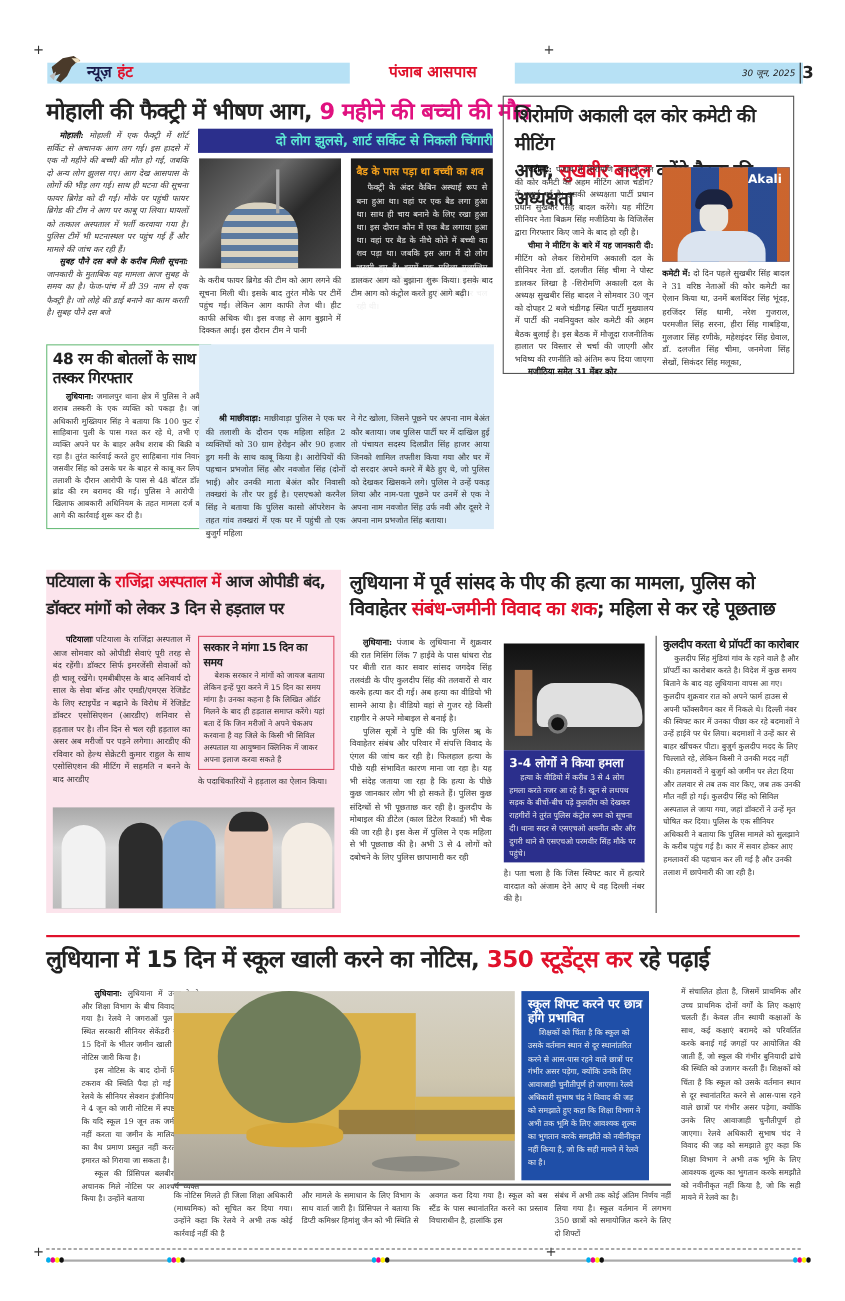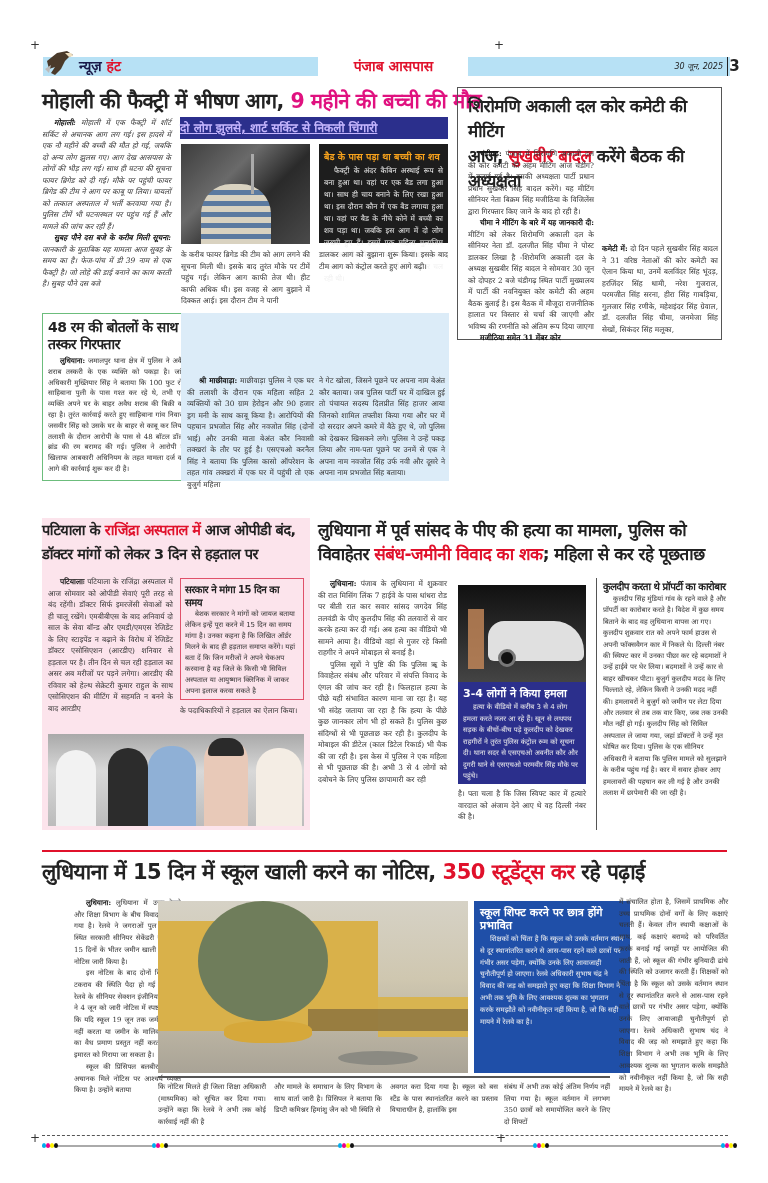--- a/index.html
+++ b/index.html
@@ -18,21 +18,21 @@
   .mh-page { position: absolute; right: 0; top: 0; width: 14px; border-left: 1px solid #222; text-align: center; font-family: "DejaVu Sans", sans-serif; font-weight: bold; font-size: 15px; line-height: 19px; }
 
   .hl { font-family: "DejaVu Sans", sans-serif; font-weight: bold; color: #222; letter-spacing: -0.5px; }
   .red { color: #e0112b; }
   .magenta { color: #e0117f; }
   .body-text { font-size: 7.4px; line-height: 11.5px; text-align: justify; color: #333; }
   .body-text p { text-indent: 12px; }
   .body-text b { color: #111; }
   .col { position: absolute; }
 
-  .banner-blue { background: #2b2f8c; color: #c4b5fd; font-family: "DejaVu Sans", sans-serif; font-weight: bold; text-align: left; text-decoration: underline; }
+  .banner-blue { background: #2b2f8c; color: #5eead4; font-family: "DejaVu Sans", sans-serif; font-weight: bold; text-align: right; }
   .box-dark { background: #1d1d1d; color: #fff; }
   .box-dark .t { color: #f7a21c; font-family: "DejaVu Sans", sans-serif; font-weight: bold; }
   .box-dark .b { font-size: 7.4px; line-height: 12px; font-family: "DejaVu Sans", sans-serif; color: #f0f0f0; text-align: justify; }
 
   .photo { position: absolute; overflow: hidden; }
   .cmyk { position: absolute; top: 1143px; height: 6px; display: flex; gap: 0; }
   .cmyk span { width: 4px; height: 5px; border-radius: 50%; display: inline-block; }
 </style>
 </head>
 <body>
@@ -90,20 +90,27 @@
     <span>शिरोमणि अकाली दल कोर कमेटी की मीटिंग</span><br>
     <span>आज,</span>
     <span class="red">सुखबीर बादल</span>
     <span>करेंगे बैठक की अध्यक्षता</span>
   </h1>
   <div class="col body-text" style="left:10px;top:60px;width:126px;">
     <p><b>चंडीगढ़:</b> <span>पंजाब में शिरोमणि अकाली दल की कोर कमेटी की अहम मीटिंग आज चंडीग? में बुलाई गई है। इसकी अध्यक्षता पार्टी प्रधान प्रधान सुखबीर सिंह बादल करेंगे। यह मीटिंग सीनियर नेता बिक्रम सिंह मजीठिया के विजिलेंस द्वारा गिरफ्तार किए जाने के बाद हो रही है।</span></p>
     <p><b>चीमा ने मीटिंग के बारे में यह जानकारी दी:</b> <span>मीटिंग को लेकर शिरोमणि अकाली दल के सीनियर नेता डॉ. दलजीत सिंह चीमा ने पोस्ट डालकर लिखा है -शिरोमणि अकाली दल के अध्यक्ष सुखबीर सिंह बादल ने सोमवार 30 जून को दोपहर 2 बजे चंडीगढ़ स्थित पार्टी मुख्यालय में पार्टी की नवनियुक्त कोर कमेटी की अहम बैठक बुलाई है। इस बैठक में मौजूदा राजनीतिक हालात पर विस्तार से चर्चा की जाएगी और भविष्य की रणनीति को अंतिम रूप दिया जाएगा</span></p>
     <p><b>मजीठिया समेत 31 मेंबर कोर</b></p>
   </div>
+  <div class="photo" style="left:144px;top:64px;width:116px;height:86px;background:#2a4a8a;">
+    <div style="position:absolute;left:0;top:0;width:116px;height:86px;background:repeating-linear-gradient(90deg,#e86a1e 0 26px,#2b4c94 26px 52px);opacity:0.85;"></div>
+    <div style="position:absolute;left:78px;top:4px;color:#fff;font-family:'DejaVu Sans',sans-serif;font-weight:bold;font-size:11px;">Akali</div>
+    <div style="position:absolute;left:30px;top:20px;width:34px;height:18px;border-radius:17px 17px 4px 4px;background:#1b2340;"></div>
+    <div style="position:absolute;left:34px;top:34px;width:26px;height:26px;border-radius:8px 8px 14px 14px;background:#e9e6e0;"></div>
+    <div style="position:absolute;left:14px;top:58px;width:80px;height:30px;border-radius:20px 20px 0 0;background:#dbe4f0;"></div>
+  </div>
   <div class="col body-text" style="left:144px;top:155px;width:116px;">
     <p style="text-indent:0"><b>कमेटी में:</b> <span>दो दिन पहले सुखबीर सिंह बादल ने 31 वरिष्ठ नेताओं की कोर कमेटी का ऐलान किया था, उनमें बलविंदर सिंह भूंदड़, हरजिंदर सिंह धामी, नरेश गुजराल, परमजीत सिंह सरना, हीरा सिंह गाबड़िया, गुलजार सिंह रणीके, महेशइंदर सिंह ग्रेवाल, डॉ. दलजीत सिंह चीमा, जनमेजा सिंह सेखों, सिकंदर सिंह मलूका,</span></p>
   </div>
 </article>
 
 <article class="abs" style="left:42px;top:313px;width:150px;height:168px;border:1.5px solid #6cbd7c;padding:5px 5px;">
   <h2 class="hl" style="font-size:14px;line-height:17px;">48 रम की बोतलों के साथ तस्कर गिरफ्तार</h2>
   <div class="body-text" style="margin-top:3px;font-size:7px;line-height:10.8px;">
     <p><b>लुधियाना:</b> <span>जमालपुर थाना क्षेत्र में पुलिस ने अवैध शराब तस्करी के एक व्यक्ति को पकड़ा है। जांच अधिकारी मुख्तियार सिंह ने बताया कि 100 फुट रोड साहिबाना पुली के पास गश्त कर रहे थे, तभी एक व्यक्ति अपने घर के बाहर अवैध शराब की बिक्री कर रहा है। तुरंत कार्रवाई करते हुए साहिबाना गांव निवासी जसवीर सिंह को उसके घर के बाहर से काबू कर लिया। तलाशी के दौरान आरोपी के पास से 48 बॉटल डॉलर ब्रांड की रम बरामद की गई। पुलिस ने आरोपी के खिलाफ आबकारी अधिनियम के तहत मामला दर्ज कर आगे की कार्रवाई शुरू कर दी है।</span></p>
   </div>
@@ -187,21 +194,21 @@
     <p><span>स्कूल की प्रिंसिपल बलबीर कौर ने अचानक मिले नोटिस पर आश्चर्य व्यक्त किया है। उन्होंने बताया</span></p>
   </div>
   <div class="photo" style="left:158px;top:901px;width:310px;height:172px;background:linear-gradient(180deg,#d6d2c6 0%,#cfc7b0 45%,#a9a396 100%);">
     <div style="position:absolute;left:0;top:20px;width:220px;height:110px;background:#d9b14a;"></div>
     <div style="position:absolute;left:220px;top:96px;width:90px;height:40px;background:#d8b450;"></div>
     <div style="position:absolute;left:150px;top:108px;width:160px;height:22px;background:#6c5a3a;opacity:0.6;"></div>
     <div style="position:absolute;left:40px;top:0;width:130px;height:120px;border-radius:50%;background:#6f7d5b;"></div>
     <div style="position:absolute;left:66px;top:120px;width:88px;height:22px;border-radius:40%;background:#d6a83a;"></div>
     <div style="position:absolute;left:180px;top:150px;width:80px;height:14px;border-radius:50%;background:#8b8a82;"></div>
   </div>
-  <div class="abs" style="left:474px;top:901px;width:156px;height:172px;background:#1f4fa8;padding:6px 6px;">
+  <div class="abs" style="left:474px;top:901px;width:116px;height:172px;background:#1f4fa8;padding:6px 6px;">
     <div style="font-family:'DejaVu Sans',sans-serif;font-weight:bold;color:#fff;font-size:11px;line-height:12.5px;">स्कूल शिफ्ट करने पर छात्र होंगे प्रभावित</div>
     <div style="font-family:'DejaVu Sans',sans-serif;color:#f2f2f2;font-size:7px;line-height:11.8px;text-indent:10px;margin-top:2px;">शिक्षकों को चिंता है कि स्कूल को उसके वर्तमान स्थान से दूर स्थानांतरित करने से आस-पास रहने वाले छात्रों पर गंभीर असर पड़ेगा, क्योंकि उनके लिए आवाजाही चुनौतीपूर्ण हो जाएगा। रेलवे अधिकारी सुभाष चंद्र ने विवाद की जड़ को समझाते हुए कहा कि शिक्षा विभाग ने अभी तक भूमि के लिए आवश्यक शुल्क का भुगतान करके समझौते को नवीनीकृत नहीं किया है, जो कि सही मायने में रेलवे का है।</div>
   </div>
   <div class="abs" style="left:158px;top:1076px;width:452px;height:2px;background:#555;"></div>
   <div class="col body-text" style="left:158px;top:1082px;width:108px;font-size:7px;line-height:11.7px;"><span>कि नोटिस मिलते ही जिला शिक्षा अधिकारी (माध्यमिक) को सूचित कर दिया गया। उन्होंने कहा कि रेलवे ने अभी तक कोई कार्रवाई नहीं की है</span></div>
   <div class="col body-text" style="left:274px;top:1082px;width:108px;font-size:7px;line-height:11.7px;"><span>और मामले के समाधान के लिए विभाग के साथ वार्ता जारी है। प्रिंसिपल ने बताया कि डिप्टी कमिश्नर हिमांशु जैन को भी स्थिति से</span></div>
   <div class="col body-text" style="left:390px;top:1082px;width:108px;font-size:7px;line-height:11.7px;"><span>अवगत करा दिया गया है। स्कूल को बस स्टैंड के पास स्थानांतरित करने का प्रस्ताव विचाराधीन है, हालांकि इस</span></div>
   <div class="col body-text" style="left:504px;top:1082px;width:106px;font-size:7px;line-height:11.7px;"><span>संबंध में अभी तक कोई अंतिम निर्णय नहीं लिया गया है। स्कूल वर्तमान में लगभग 350 छात्रों को समायोजित करने के लिए दो शिफ्टों</span></div>
   <div class="col body-text" style="left:619px;top:897px;width:109px;font-size:7px;line-height:11.7px;"><span>में संचालित होता है, जिसमें प्राथमिक और उच्च प्राथमिक दोनों वर्गों के लिए कक्षाएं चलती हैं। केवल तीन स्थायी कक्षाओं के साथ, कई कक्षाएं बरामदे को परिवर्तित करके बनाई गई जगहों पर आयोजित की जाती हैं, जो स्कूल की गंभीर बुनियादी ढांचे की स्थिति को उजागर करती हैं। शिक्षकों को चिंता है कि स्कूल को उसके वर्तमान स्थान से दूर स्थानांतरित करने से आस-पास रहने वाले छात्रों पर गंभीर असर पड़ेगा, क्योंकि उनके लिए आवाजाही चुनौतीपूर्ण हो जाएगा। रेलवे अधिकारी सुभाष चंद ने विवाद की जड़ को समझाते हुए कहा कि शिक्षा विभाग ने अभी तक भूमि के लिए आवश्यक शुल्क का भुगतान करके समझौते को नवीनीकृत नहीं किया है, जो कि सही मायने में रेलवे का है।</span></div>
 </article>

